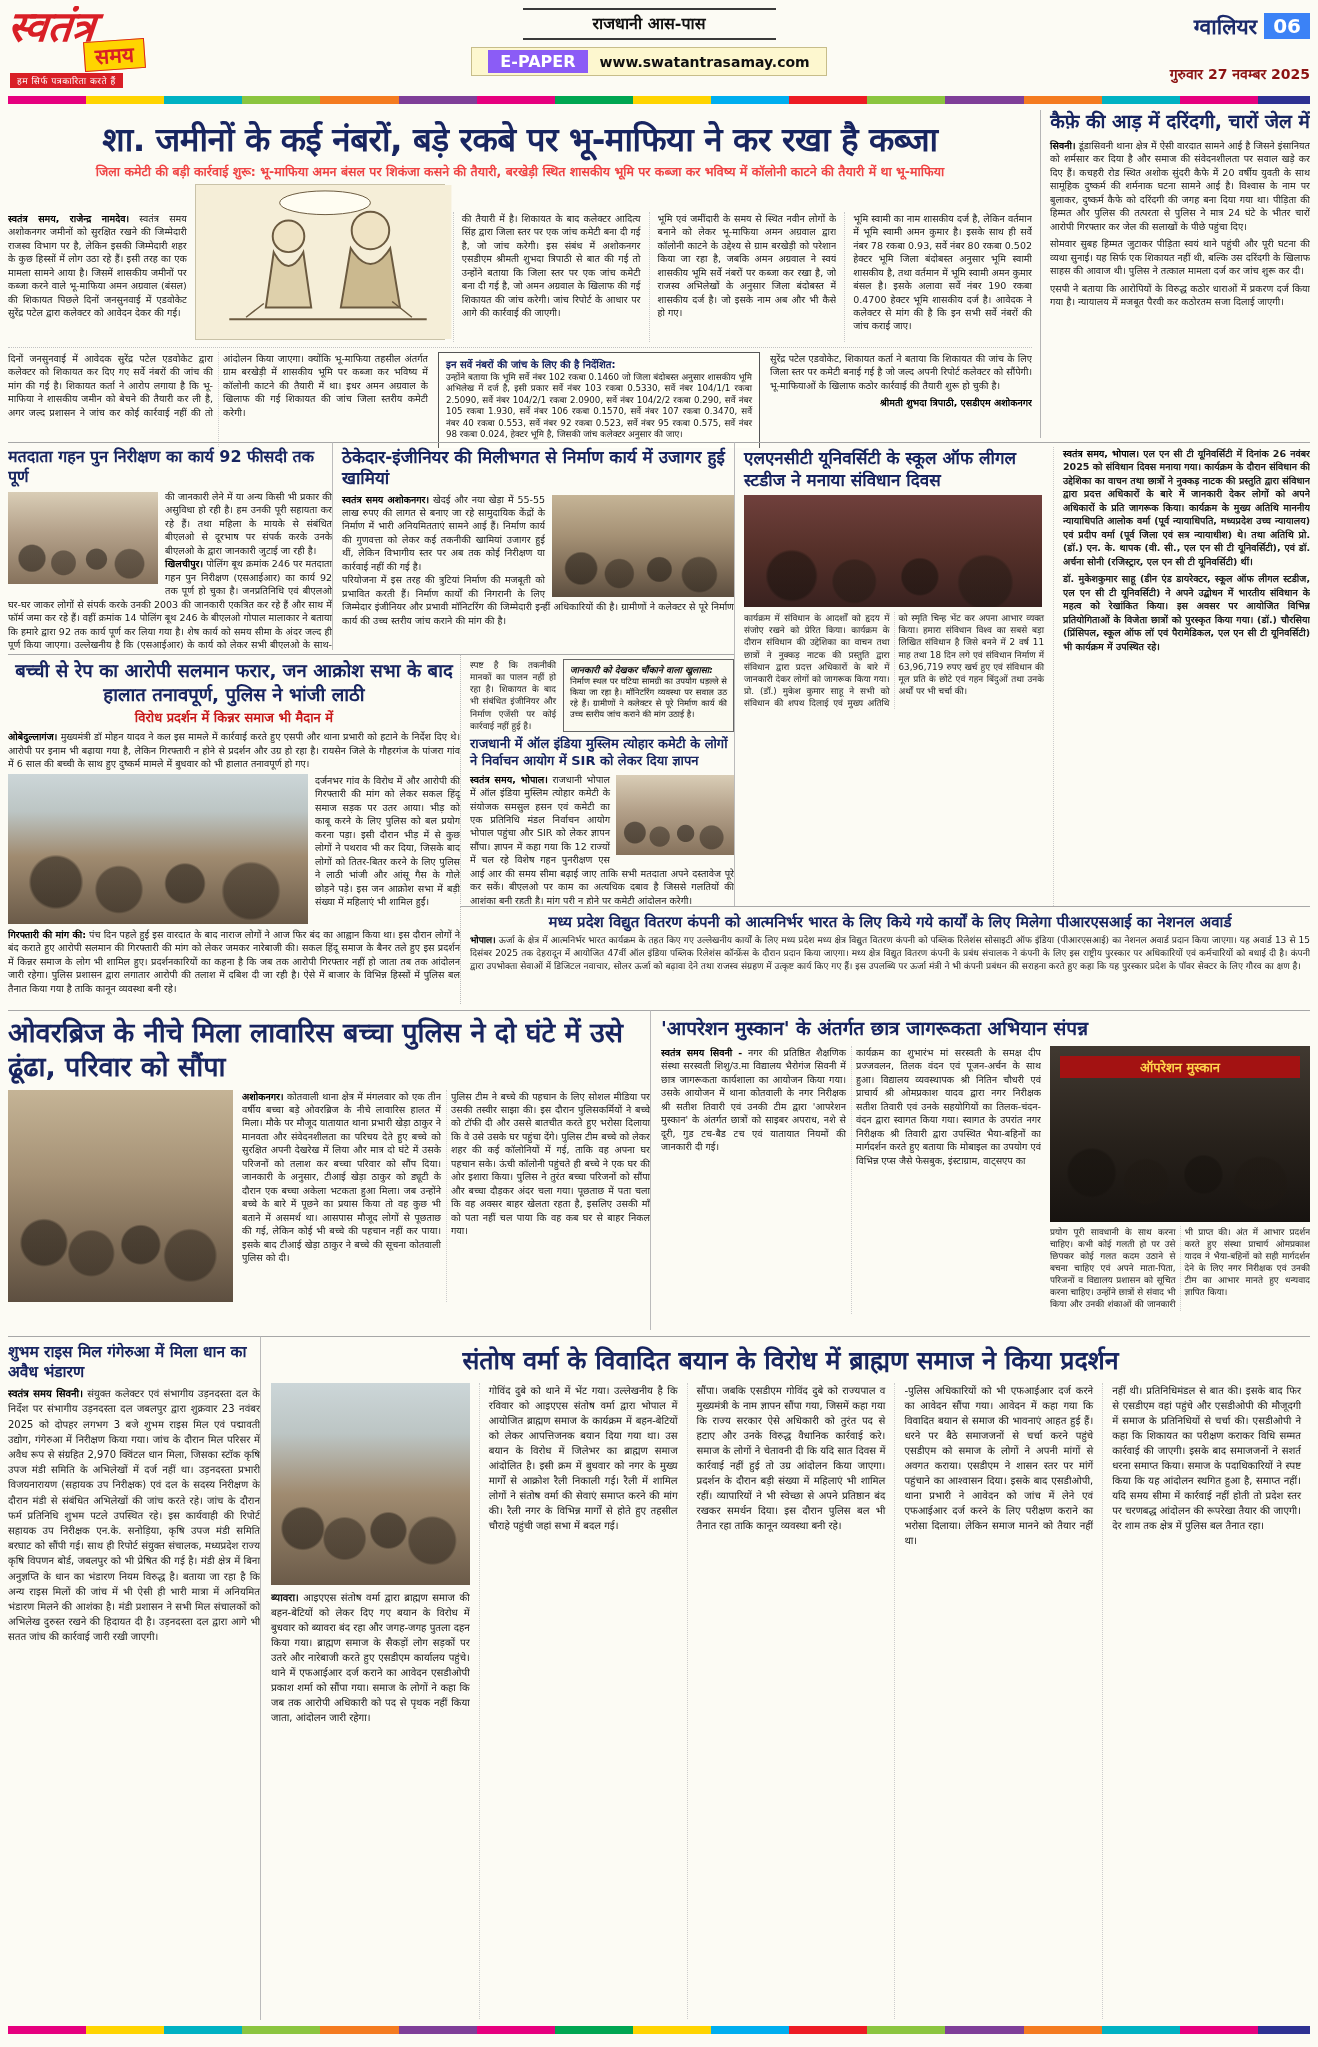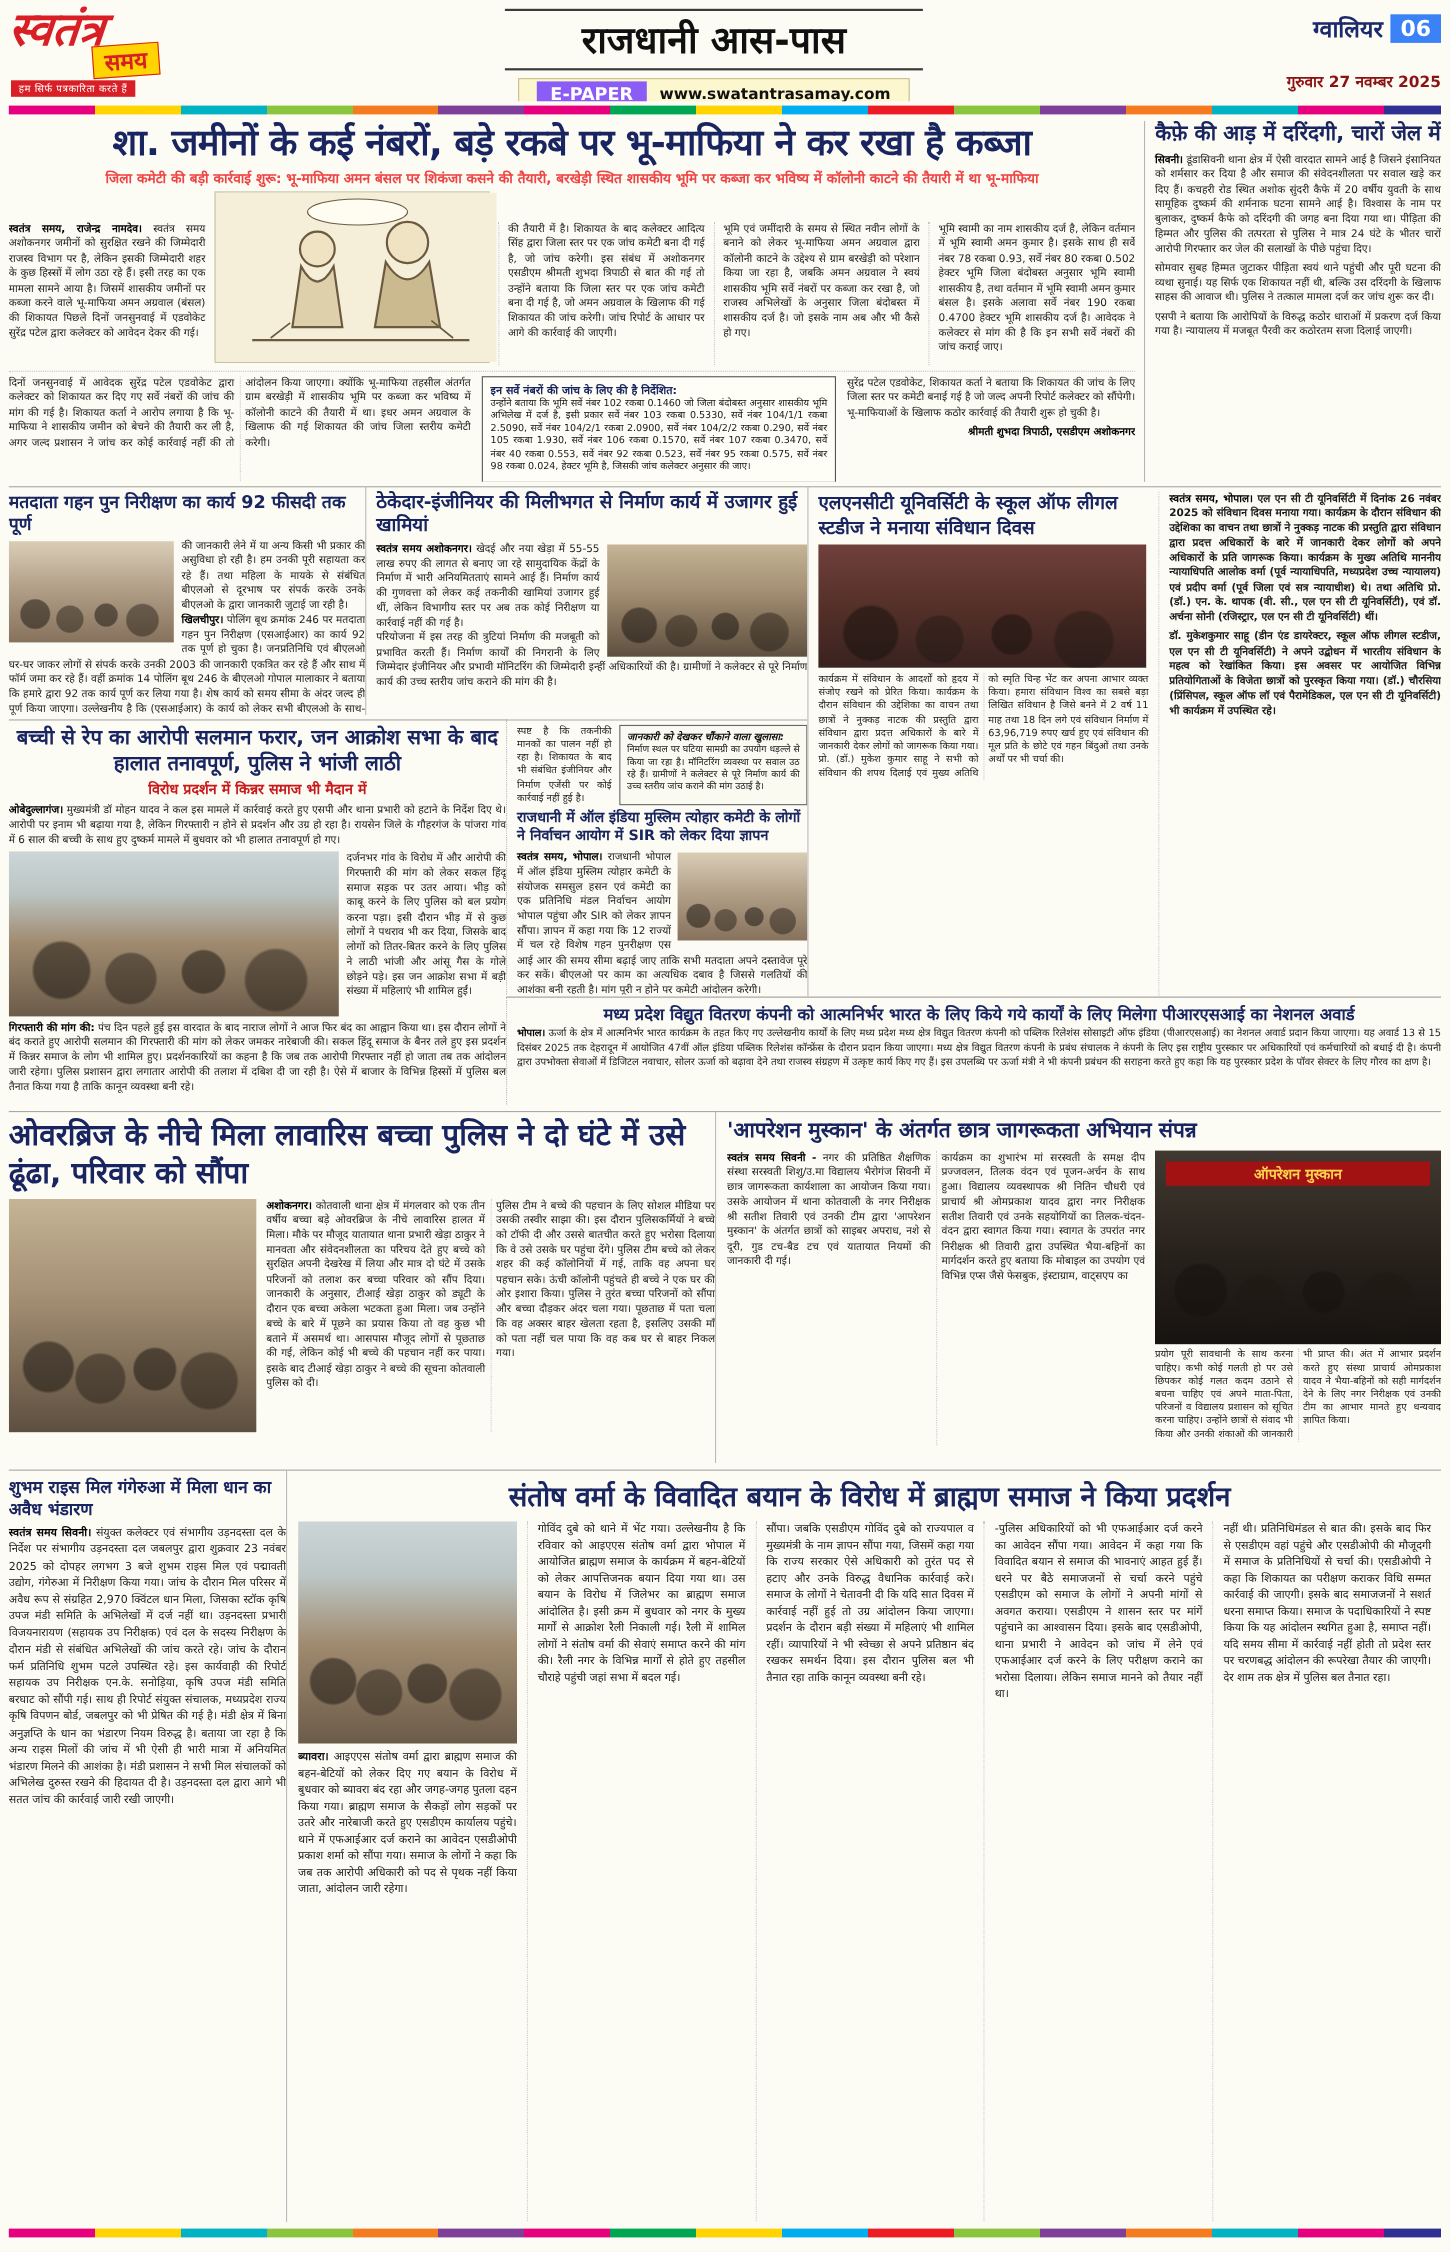--- a/index.html
+++ b/index.html
@@ -7,21 +7,21 @@
   .page { position:relative; width:1318px; height:2047px; background:#fcfbf4; overflow:hidden; }
   .abs { position:absolute; overflow:hidden; }
 
   
   .mast { left:8px; top:6px; width:1302px; height:86px; display:flex; justify-content:space-between; }
   .logo { position:relative; width:195px; height:84px; }
   .logo-l1 { display:block; font-size:42px; font-weight:bold; font-style:italic; color:#d91f26; line-height:1; transform:skewX(-5deg); }
   .logo-l2 { position:absolute; left:76px; top:34px; background:#ffd400; color:#d91f26; font-size:21px; font-weight:bold; padding:0 10px; transform:rotate(-4deg); border:1px solid #d91f26; }
   .logo-tag { position:absolute; left:2px; bottom:2px; background:#d91f26; color:#fff; font-size:9px; padding:1px 7px; letter-spacing:.5px; }
   .mast-center { flex:1; display:flex; flex-direction:column; align-items:center; padding-top:2px; }
-  .section-title { font-size:34px; font-weight:bold; color:#101010; border-top:2px solid #3a3a3a; border-bottom:2px solid #3a3a3a; padding:2px 70px 4px; }
+  .section-title { font-size:16px; font-weight:bold; color:#101010; border-top:2px solid #3a3a3a; border-bottom:2px solid #3a3a3a; padding:2px 70px 4px; }
   .epaper-row { margin-top:7px; background:#fdf7cf; border:1px solid #c7bd8a; display:flex; align-items:center; gap:12px; padding:2px 16px; }
   .epaper-badge { background:#8b5cf6; color:#fff; font-weight:bold; font-size:16px; padding:2px 12px; cursor:pointer; }
   .website { font-weight:bold; font-size:14px; color:#111; cursor:pointer; }
   .mast-right { width:215px; display:flex; flex-direction:column; align-items:flex-end; padding-top:6px; }
   .city-row { display:flex; align-items:center;text-align:right; }
   .city { color:#1b2a6b; font-weight:bold; font-size:21px; }
   .page-num { background:#3b82f6; color:#fff; font-weight:bold; font-size:20px; padding:1px 9px; margin-left:7px; }
   .edition-date { color:#8c1313; font-weight:bold; font-size:14px; margin-top:24px; }
 
   .rainbow { background:linear-gradient(90deg,#e6007e 0 6%,#ffd400 6% 12%,#00b2c3 12% 18%,#8bc53f 18% 24%,#f47b20 24% 30%,#7f3f98 30% 36%,#e6007e 36% 42%,#00a651 42% 48%,#ffd400 48% 54%,#00aeef 54% 60%,#ed1c24 60% 66%,#8bc53f 66% 72%,#7f3f98 72% 78%,#f47b20 78% 84%,#00b2c3 84% 90%,#e6007e 90% 96%,#2e3192 96% 100%); }
@@ -39,21 +39,21 @@
   .photo.maroon { background:linear-gradient(180deg,#70403c 0%,#553029 50%,#392220 100%); }
   .photo.indoor { background:linear-gradient(180deg,#d9cdb6 0%,#b3a089 45%,#86725c 100%); }
   .photo::after { content:""; position:absolute; inset:0; background:
     radial-gradient(circle at 16% 72%, rgba(20,16,12,.5) 0 9%, transparent 10%),
     radial-gradient(circle at 37% 77%, rgba(30,24,18,.45) 0 10%, transparent 11%),
     radial-gradient(circle at 59% 73%, rgba(20,16,12,.5) 0 9%, transparent 10%),
     radial-gradient(circle at 81% 78%, rgba(30,24,18,.45) 0 10%, transparent 11%); }
   .photo .banner { position:absolute; top:10px; left:10px; right:10px; background:#a31212; color:#ffd34d; font-weight:bold; font-size:13px; text-align:center; padding:2px 0; z-index:2; }
 
   
-  .a-main { left:8px; top:110px; width:1024px; height:328px; }
+  .a-main { left:8px; top:120px; width:1024px; height:328px; }
   .hl-main { font-size:33px; line-height:1.2; text-align:center; letter-spacing:-.5px; }
   .sub-red { color:#ef4444; font-weight:bold; font-size:12.5px; text-align:center; margin:3px 0 4px; white-space:nowrap; overflow:hidden; }
   .main-top { display:flex; gap:0; height:158px; }
   .main-top > * + * { border-left:1px dotted #c7c7c7; padding-left:8px; margin-left:8px; }
   .mcol { flex:1; overflow:hidden;margin-top:28px; }
   .cartoon { width:250px; min-width:250px; height:156px; background:#f5eed8; border:1px solid #c9c2a8; }
   .main-bottom { display:flex; gap:10px; height:102px; margin-top:5px; border-top:1px dotted #c2c2c2; padding-top:4px; }
   .mmid { width:420px; column-count:2; column-gap:10px; column-rule:1px dotted #ccc; overflow:hidden; }
   .quotebox { width:322px; border:1.5px solid #555; padding:4px 7px; background:#fffef6; overflow:hidden; }
   .quotebox .qt { color:#182560; font-weight:bold; font-size:10px; margin-bottom:1px; }

